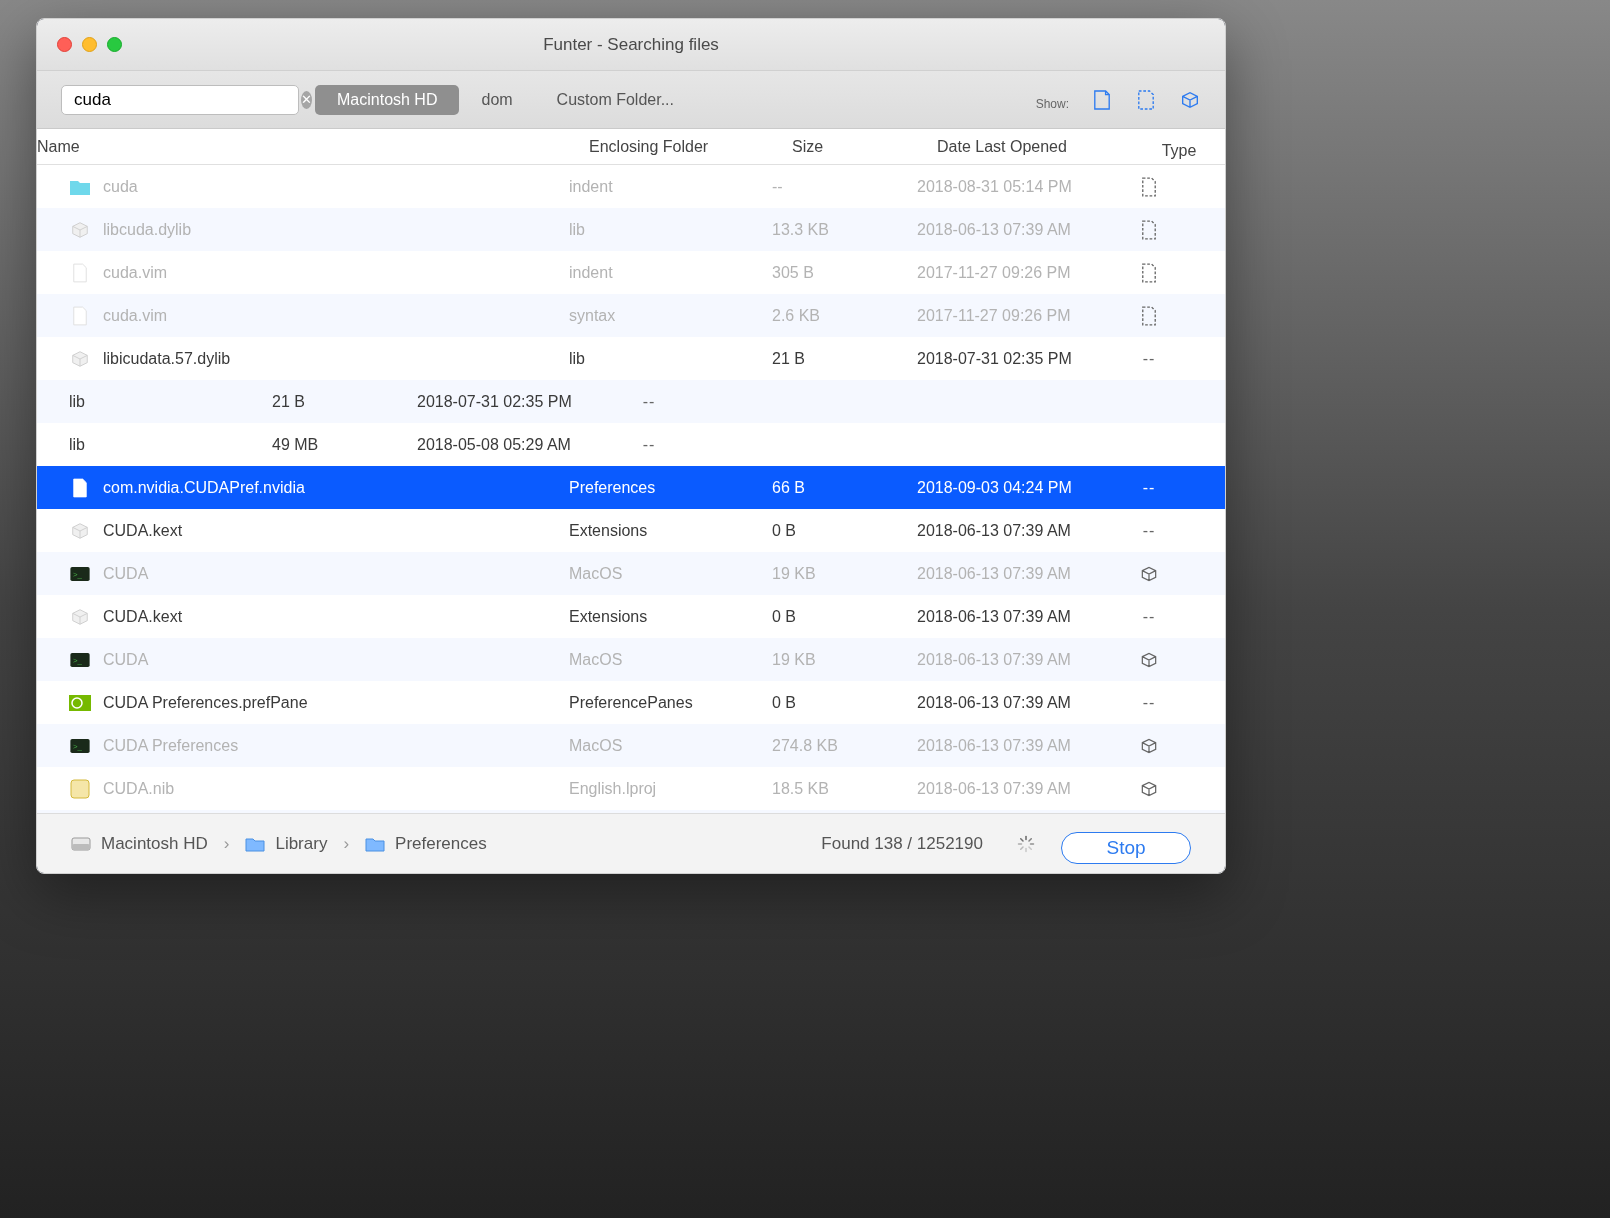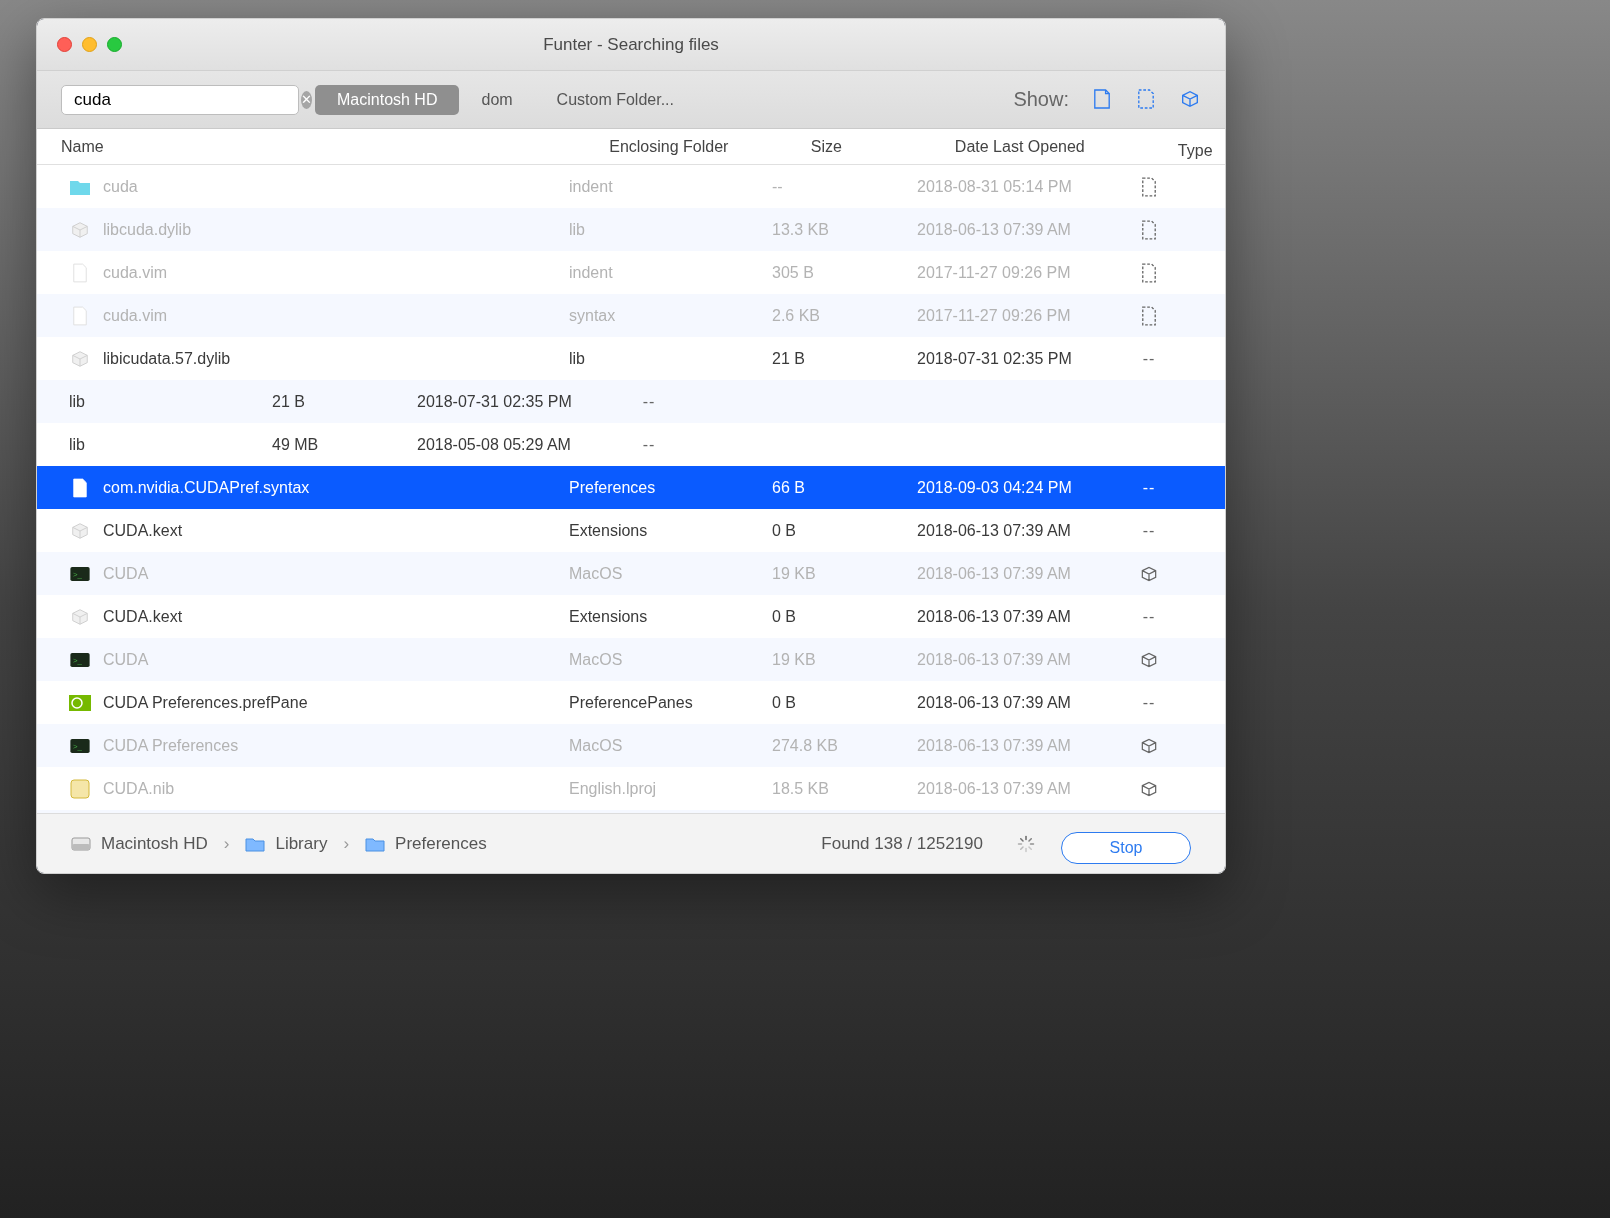--- a/index.html
+++ b/index.html
@@ -48,25 +48,25 @@
 .mag { width:14px; height:14px; }
 .clear { width:18px;height:18px;border-radius:50%;background:#a5a5a5;color:#fff;font-size:13px;line-height:18px;text-align:center;}
 .seg {
   display:flex; align-items:center; gap:0; margin-left:4px;
 }
 .seg-item {
   padding: 6px 22px; font-size:16px; color:#555; cursor:pointer; border-radius:5px;
 }
 .seg-item.active { background:#8f8f8f; color:#fff; }
 .spacer { flex:1; }
-.show-group{ display:flex; align-items:flex-start; gap:22px; color:#666; font-size:20px;}
+.show-group{ display:flex; align-items:flex-end; gap:22px; color:#666; font-size:12px;}
 .show-ic{ width:22px;height:22px; display:flex;align-items:center;justify-content:center; color:#2d7bf0;}
 .header-row{
   height:36px; display:flex; align-items:center; font-size:16px; color:#444;
-  background:#fff; border-bottom:1px solid #e0e0e0; padding-left:24px;
+  background:#fff; border-bottom:1px solid #e0e0e0; padding-left:0;
 }
 .col-name{ width:552px; padding-left:0;}
 .col-folder{ width:203px;}
 .col-size{ width:145px;}
 .col-date{ width:212px;}
 .col-type{ width:60px; text-align:center;margin-top:8px;}
 .list{ background:#fff; height:648px; overflow:hidden; position:relative;}
 .row{
   height:43px; display:flex; align-items:center; font-size:16px; color:#3a3a3a;
   padding-left:32px;
@@ -83,21 +83,21 @@
 .row.selected .c-type{ color:#fff;}
 .row.faded .c-type{ color:#b3b3b3;}
 .statusbar{
   height:60px; background:#f3f3f3; border-top:1px solid #dcdcdc;
   display:flex; align-items:center; padding:0 34px; gap:10px; font-size:17px; color:#555;
 }
 .bc-ic{ width:20px;height:20px; display:inline-flex; align-items:center;}
 .chev{ color:#999; margin:0 6px;}
 .stop-btn{
   width:130px; height:32px; border:1px solid #2d7bf0; border-radius:16px;
-  background:#fff; color:#2d7bf0; font-size:16px; display:flex;align-items:center;justify-content:center;margin-top:9px;
+  background:#fff; color:#2d7bf0; font-size:19px; display:flex;align-items:center;justify-content:center;margin-top:9px;
 }
 .spinner{ width:18px;height:18px; margin-right:16px;}
 svg{ display:block;}
 </style>
 </head>
 <body>
 
 <div class="window">
   <div class="titlebar">
     <div class="traffic">
@@ -259,21 +259,21 @@
           <span style="letter-spacing:1px">--</span>
         </div>
       </div>
       <div class="row selected">
         <div class="c-name">
           <span class="ic">
             <svg viewBox="0 0 18 22" width="16" height="20">
               <path d="M2 1 h10 l4 4 v16 h-14 z" fill="#fff" stroke="#fff"></path>
             </svg>
           </span>
-          <span>com.nvidia.CUDAPref.syntax</span>
+          <span>com.nvidia.CUDAPref.nvidia</span>
         </div>
         <div class="c-folder">Preferences</div>
         <div class="c-size">66 B</div>
         <div class="c-date">2018-09-03 04:24 PM</div>
         <div class="c-type">
           <span style="letter-spacing:1px">--</span>
         </div>
       </div>
       <div class="row">
         <div class="c-name">

